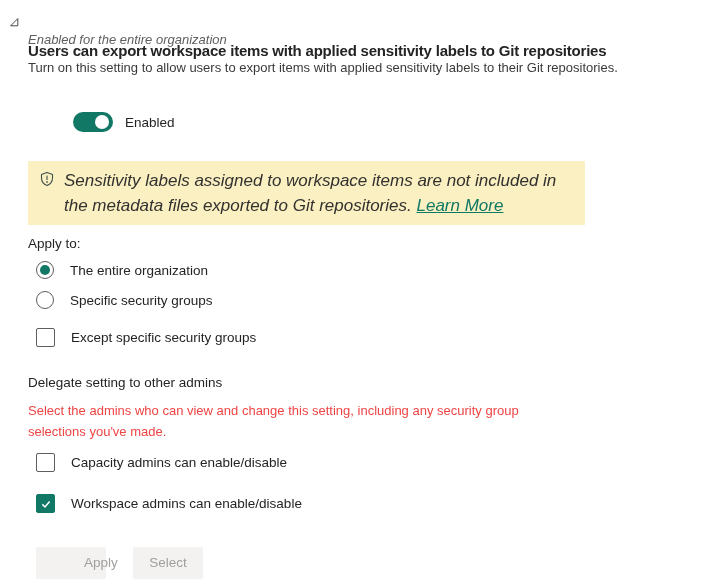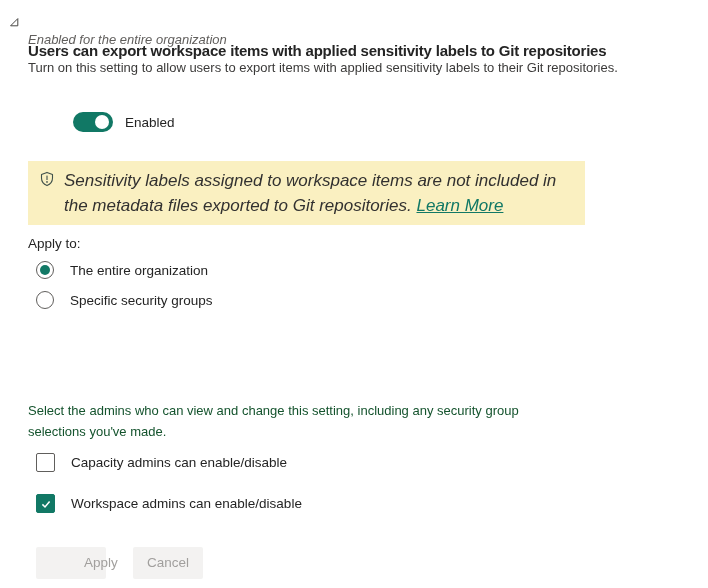--- a/index.html
+++ b/index.html
@@ -55,21 +55,21 @@
   .checkbox {
     width: 19px; height: 19px; border: 1px solid #605e5c; border-radius: 2px;
     background: #fff; display: flex; align-items: center; justify-content: center; flex: 0 0 auto;
   }
   .checkbox.checked { background: #117865; border-color: #117865; }
   .checkbox svg { display: none; }
   .checkbox.checked svg { display: block; }
   .opt-label { margin-left: 16px; font-size: 13.5px; color: #242424; }
   .delegate-desc {
     position: absolute; left: 28px; top: 400px; width: 545px;
-    font-size: 13px; line-height: 21px; color: #14532d;
+    font-size: 13px; line-height: 21px; color: #ef4444;
   }
   
   .btn {
     position: absolute; top: 547px; width: 70px; height: 32px;
     background: #f3f2f1; color: #a19f9d; border: none;
     font-family: inherit; font-size: 13.5px; text-align: center; line-height: 32px;
     border-radius: 2px; cursor: default;
   }
   .btn.apply { left: 36px; padding-left: 48px; }
   .btn.cancel { left: 133px; }
@@ -116,35 +116,42 @@
         <span class="dot"></span>
       </span>
     <span class="opt-label">The entire organization</span>
   </div>
 
   <div class="opt-row" style="top:291px">
     <span class="radio"></span>
     <span class="opt-label">Specific security groups</span>
   </div>
 
+  <div class="opt-row" style="top:328px">
+    <span class="checkbox">
+      
+    </span>
+    <span class="opt-label">Except specific security groups</span>
+  </div>
 
+  <div class="section-label" style="top:375px">Delegate setting to other admins</div>
   <div class="delegate-desc">Select the admins who can view and change this setting, including any security group selections you've made.</div>
 
   <div class="opt-row" style="top:453px">
     <span class="checkbox">
       
     </span>
     <span class="opt-label">Capacity admins can enable/disable</span>
   </div>
 
   <div class="opt-row" style="top:494px">
     <span class="checkbox checked">
       <svg width="12" height="12" viewBox="0 0 12 12">
           <path d="M2.4 6.4 L5 9 L9.6 3.4" stroke="#ffffff" stroke-width="1.5" fill="none"></path>
         </svg>
     </span>
     <span class="opt-label">Workspace admins can enable/disable</span>
   </div>
 
   <button class="btn apply">Apply</button>
-  <button class="btn cancel">Cancel</button>
+  <button class="btn cancel">Select</button>
 
 </div>
 
 </body></html>

